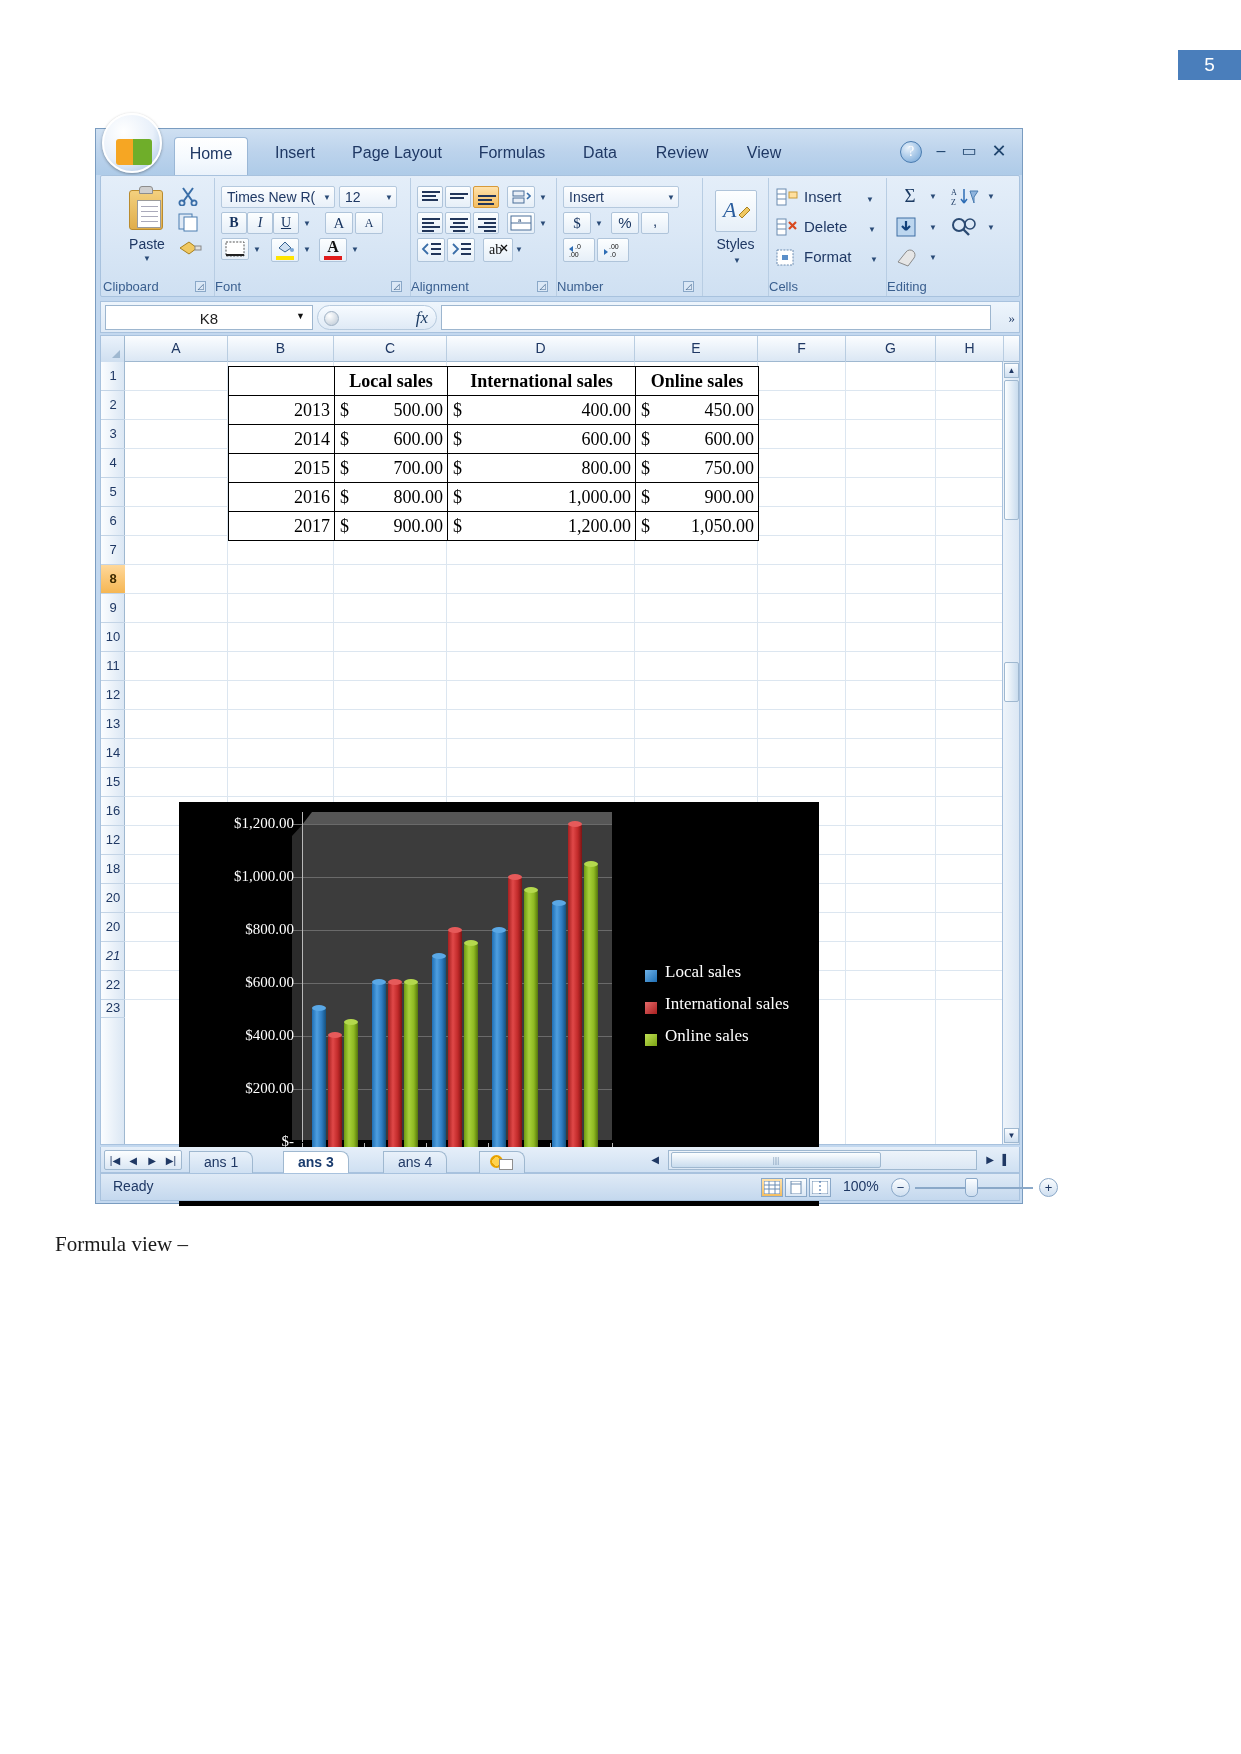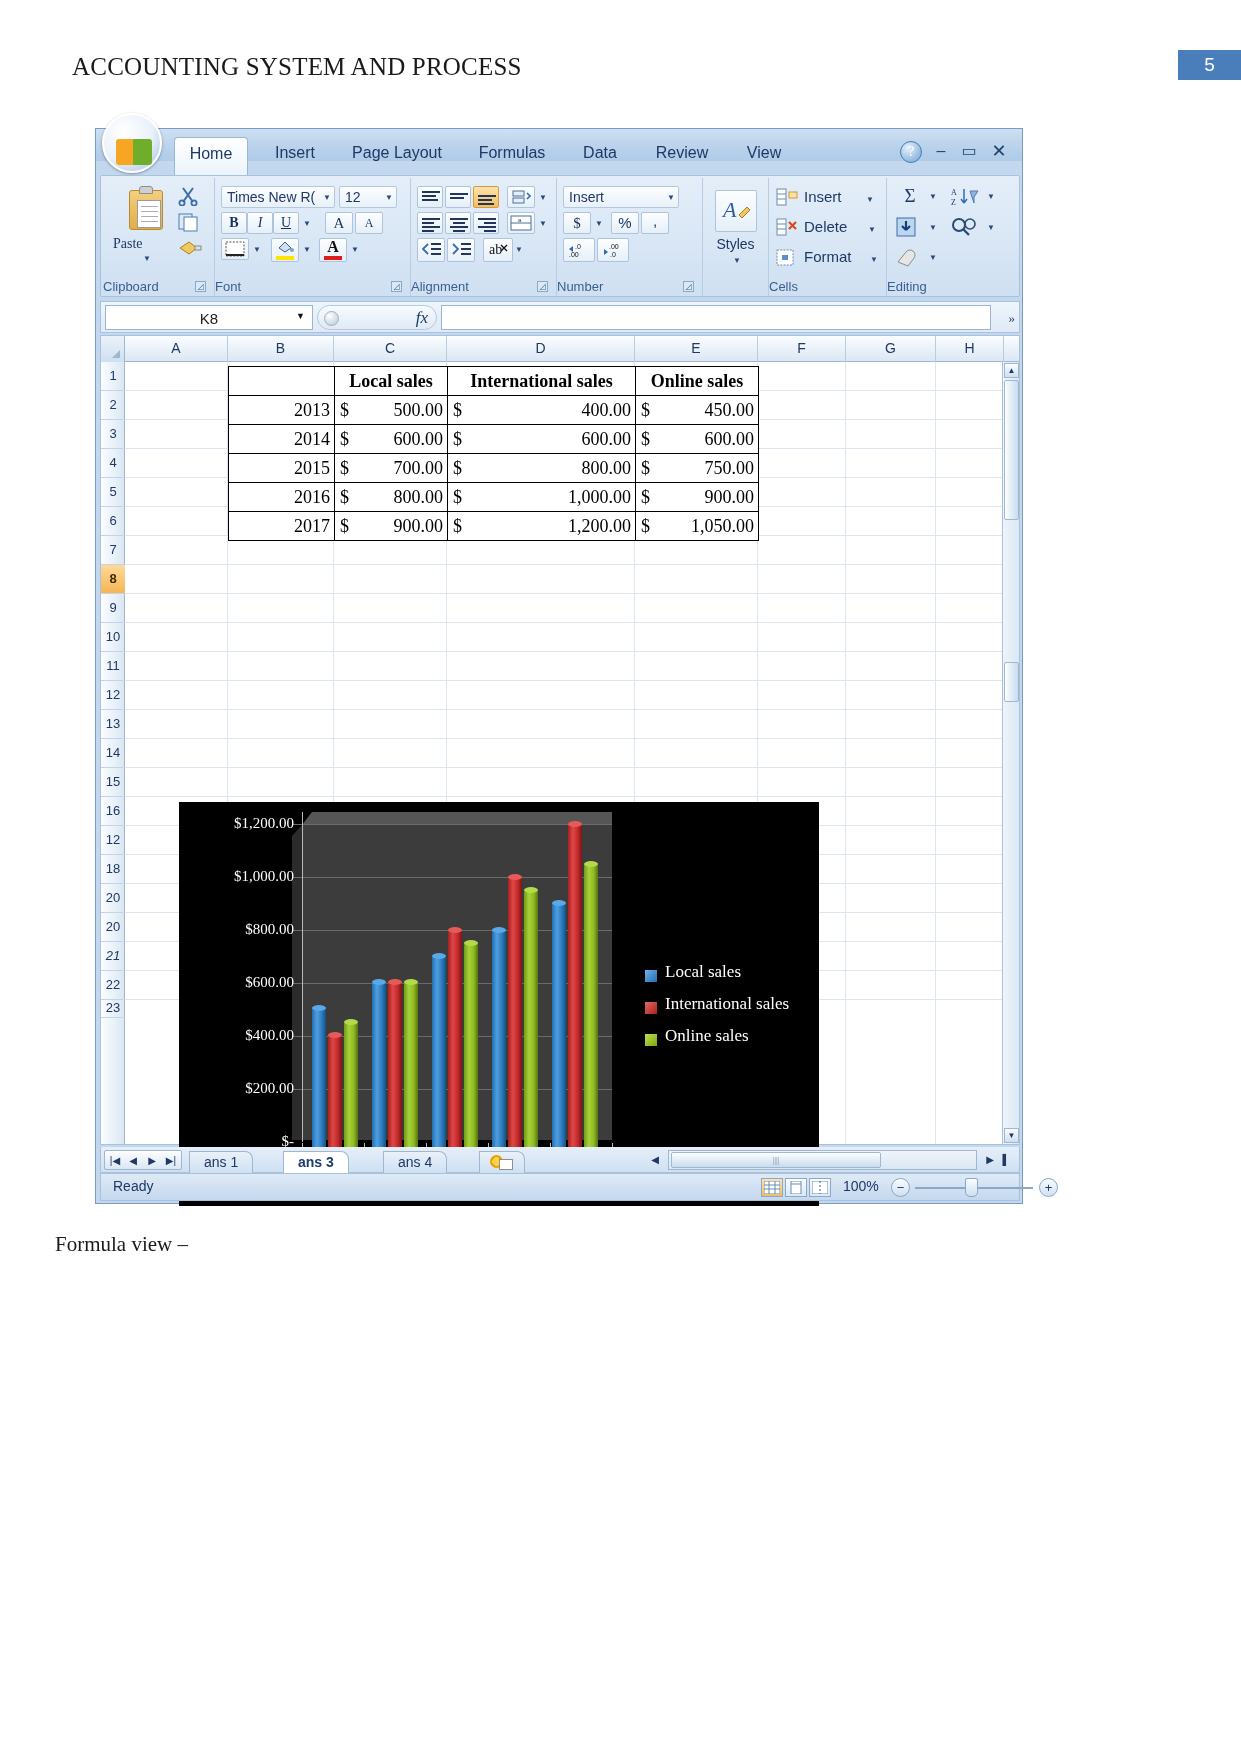--- a/index.html
+++ b/index.html
@@ -32,21 +32,21 @@
   
   #excel-window {
     position:absolute; left:95px; top:128px;
     width:928px; height:1076px;
     background:#c3d8ef;
     border:1px solid #7a9cc0;
   }
 
   
   #ribbon-tabstrip {
-    position:absolute; left:0; top:0; width:100%; height:32px;
+    position:absolute; left:0; top:0; width:100%; height:46px;
     background:linear-gradient(to bottom,#cfe0f2 0%, #bcd3ec 50%, #aecbe8 100%);
   }
   #office-orb {
     position:absolute; left:6px; top:-16px;
     width:60px; height:60px; border-radius:50%;
     background:radial-gradient(circle at 35% 30%, #ffffff 0%, #e8f0fa 55%, #9dbbdd 100%);
     border:2px solid #ffffff;
     box-shadow:0 1px 3px rgba(0,0,0,.35);
   }
   #office-orb .orb-glyph {
@@ -115,22 +115,22 @@
     position:absolute; left:24px; top:8px; width:40px; height:46px;
   }
   #paste-ico .cb { position:absolute; left:2px; top:4px; width:34px; height:40px;
     background:linear-gradient(to bottom,#f3d07e,#e0ad4a); border:1px solid #b98b2e; border-radius:3px;}
   #paste-ico .clip { position:absolute; left:12px; top:0px; width:14px; height:8px;
     background:#cfcfcf; border:1px solid #8d8d8d; border-radius:3px 3px 0 0;}
   #paste-ico .pg { position:absolute; left:10px; top:14px; width:24px; height:28px;
     background:#fff; border:1px solid #9b9b9b;}
   #paste-ico .pg i { position:absolute; left:3px; width:17px; height:1px; background:#aab; display:block;}
   #paste-lbl {
-    position:absolute; left:10px; top:58px; width:68px; 
-    font-family:Liberation Serif, serif; font-size:14px; color:#1f3864;
+    position:absolute; left:10px; top:58px; width:68px; text-align:center;
+    font-family:Liberation Sans, sans-serif; font-size:14px; color:#1f3864;
   }
   #paste-arrow { position:absolute; left:40px; top:76px; }
   .mini-ico { position:absolute; width:26px; height:22px; }
 
   
   #g-font { left:114px; width:196px; }
   
   #g-align { left:310px; width:146px; }
   
   #g-number { left:456px; width:146px; }
@@ -395,21 +395,20 @@
   
   #caption {
     position:absolute; left:55px; top:1232px;
     font-family:"Liberation Serif",serif; font-size:21px; color:#1a1a1a;
   }
 </style>
 </head>
 <body>
 
 <div id="doc-header">
-  <div id="doc-title">ACCOUNTING SYSTEM AND PROCESS</div>
   <div id="page-badge">5</div>
 </div>
 
 <div id="excel-window">
 
   <div id="ribbon-tabstrip">
     <div id="office-orb">
       <div class="orb-glyph"></div>
     </div>
     <div class="rb-tab active" style="left:78px;width:74px;">Home</div>

